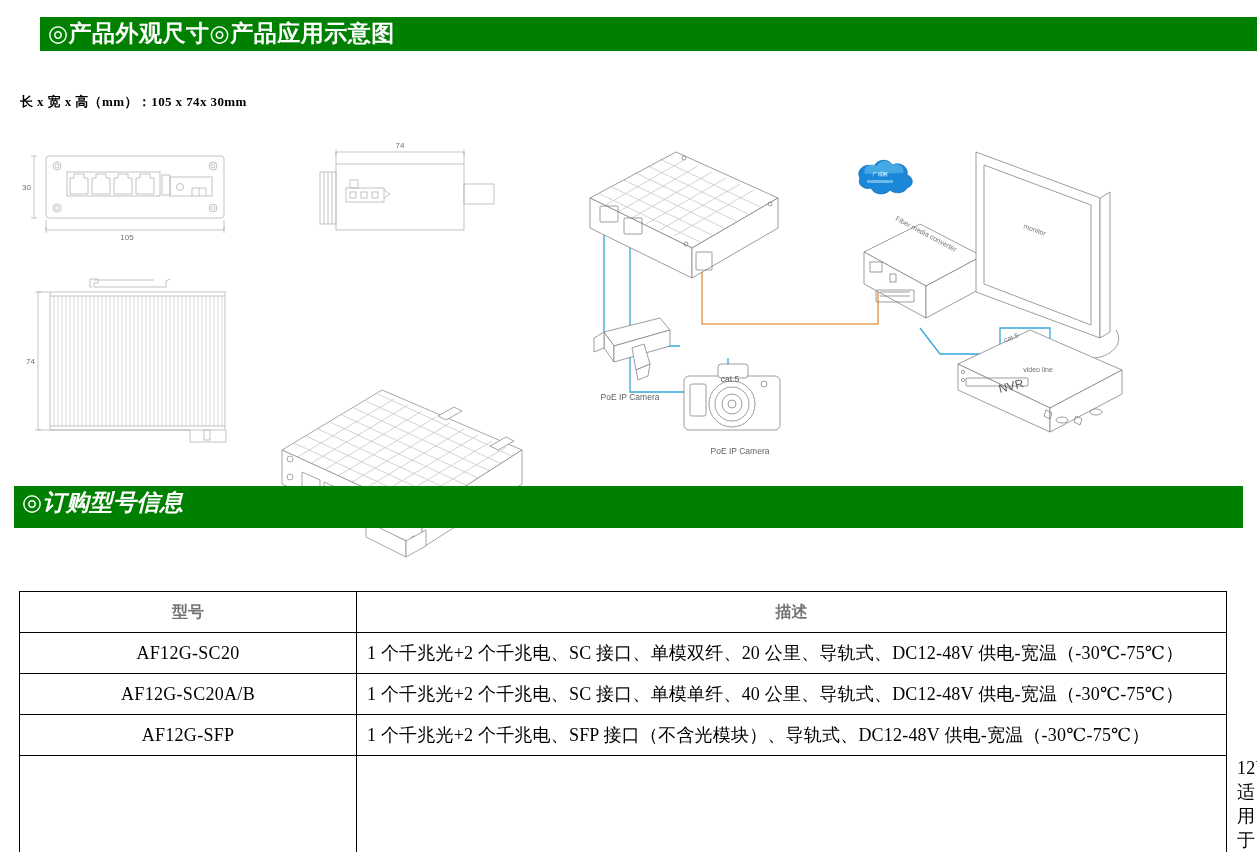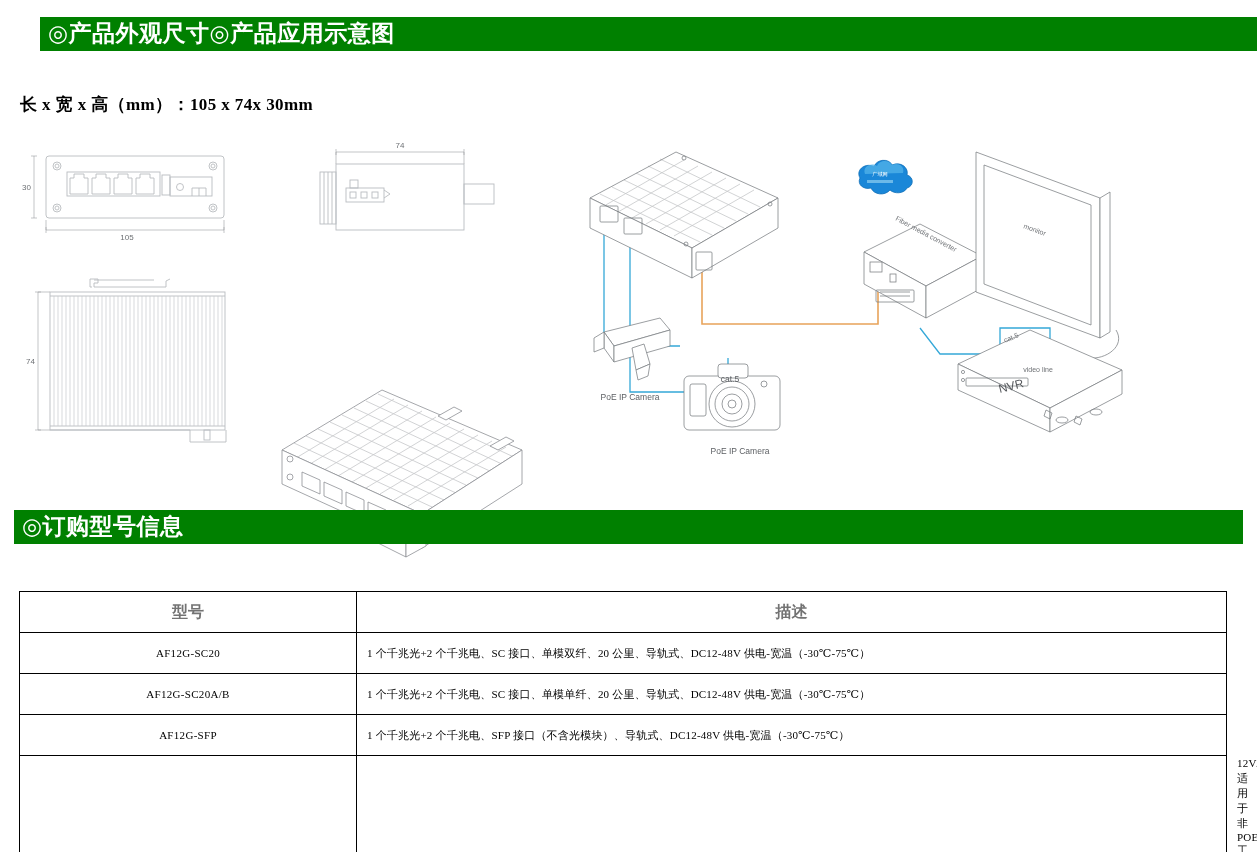--- a/index.html
+++ b/index.html
@@ -25,27 +25,27 @@
     font-family: "Liberation Serif", "DejaVu Serif", serif;
     font-weight: bold;
     font-size: 23px;
     line-height: 34px;
     letter-spacing: 0.5px;
     padding: 0 8px;
     white-space: nowrap;
     box-sizing: border-box;
   }
   #banner-dimensions { top: 17px; width: 1229px; height: 34px; margin-left: 26px; }
-  #banner-ordering  { top: 510px; width: 1229px; height: 34px; }
+  #banner-ordering  { top: 486px; width: 1229px; height: 42px; font-style: italic; }
 
   .dim-line {
     position: absolute;
     left: 20px;
     top: 93px;
-    font-size: 17px;
+    font-size: 13px;
     font-weight: bold;
     letter-spacing: 0.4px;
     white-space: nowrap;
   }
 
   
   .figure-area {
     position: absolute;
   }
   #drawings-area { left: 14px; top: 132px; width: 540px; height: 340px; }
@@ -95,21 +95,21 @@
     left: 19px;
     top: 591px;
     width: 1207px;
     border-collapse: collapse;
     table-layout: fixed;
     font-family: "Liberation Serif", "DejaVu Serif", serif;
   }
   #ordering-table td, #ordering-table th {
     border: 1px solid #000000;
     padding: 0 10px;
-    font-size: 11px;
+    font-size: 18px;
     vertical-align: middle;
   }
   #ordering-table th {
     font-weight: bold;
     color: #737373;
     height: 40px;
     font-size: 16px;
   }
   .col-model  { width: 337px; }
   .col-desc   { width: 870px; }
@@ -454,21 +454,21 @@
       <th>描述</th>
     </tr>
   </thead>
   <tbody>
     <tr>
       <td class="cell-model">AF12G-SC20</td>
       <td class="cell-desc">1 个千兆光+2 个千兆电、SC 接口、单模双纤、20 公里、导轨式、DC12-48V 供电-宽温（-30℃-75℃）</td>
     </tr>
     <tr>
       <td class="cell-model">AF12G-SC20A/B</td>
-      <td class="cell-desc">1 个千兆光+2 个千兆电、SC 接口、单模单纤、20 公里、导轨式、DC12-48V 供电-宽温（-30℃-75℃）</td>
+      <td class="cell-desc">1 个千兆光+2 个千兆电、SC 接口、单模单纤、40 公里、导轨式、DC12-48V 供电-宽温（-30℃-75℃）</td>
     </tr>
     <tr>
       <td class="cell-model">AF12G-SFP</td>
       <td class="cell-desc">1 个千兆光+2 个千兆电、SFP 接口（不含光模块）、导轨式、DC12-48V 供电-宽温（-30℃-75℃）</td>
     </tr>
     <tr>
       <td class="cell-adapter" rowspan="2">电源适配器</td>
       <td class="cell-adapter-model">ZX5121-DC</td>
       <td class="cell-desc">12V/1A，适用于非 POE 工业交换机产品系列。</td>
     </tr>

